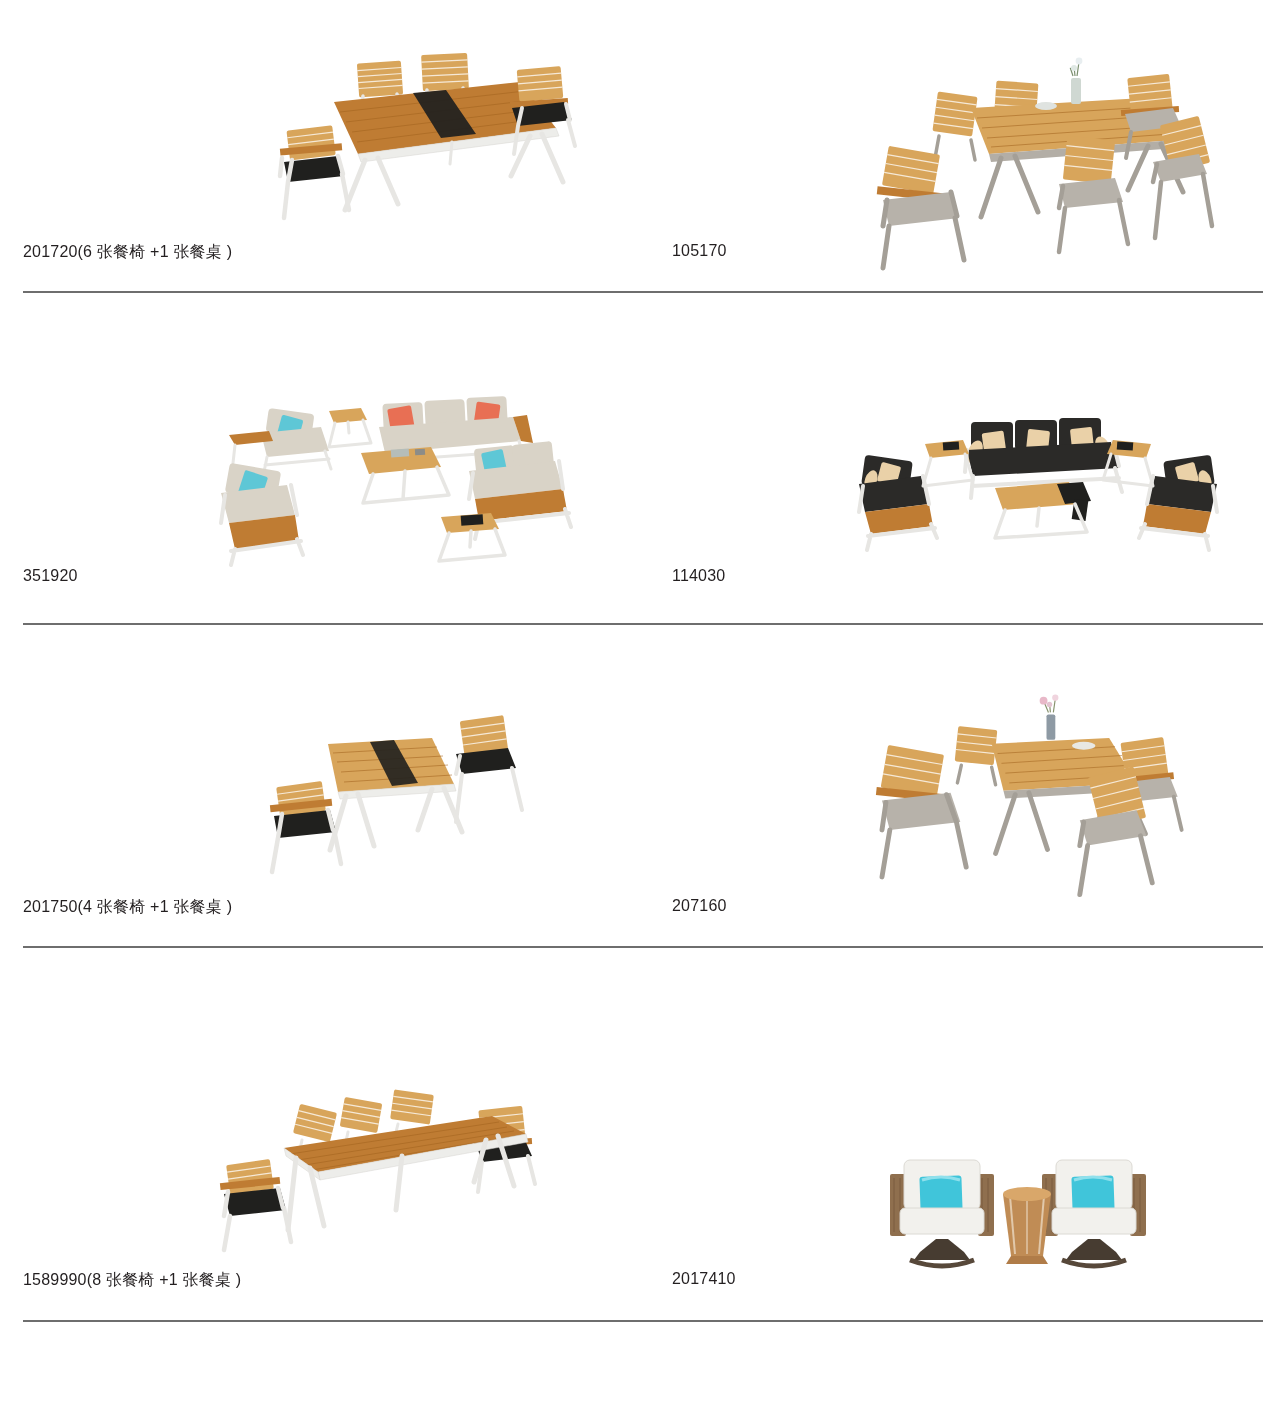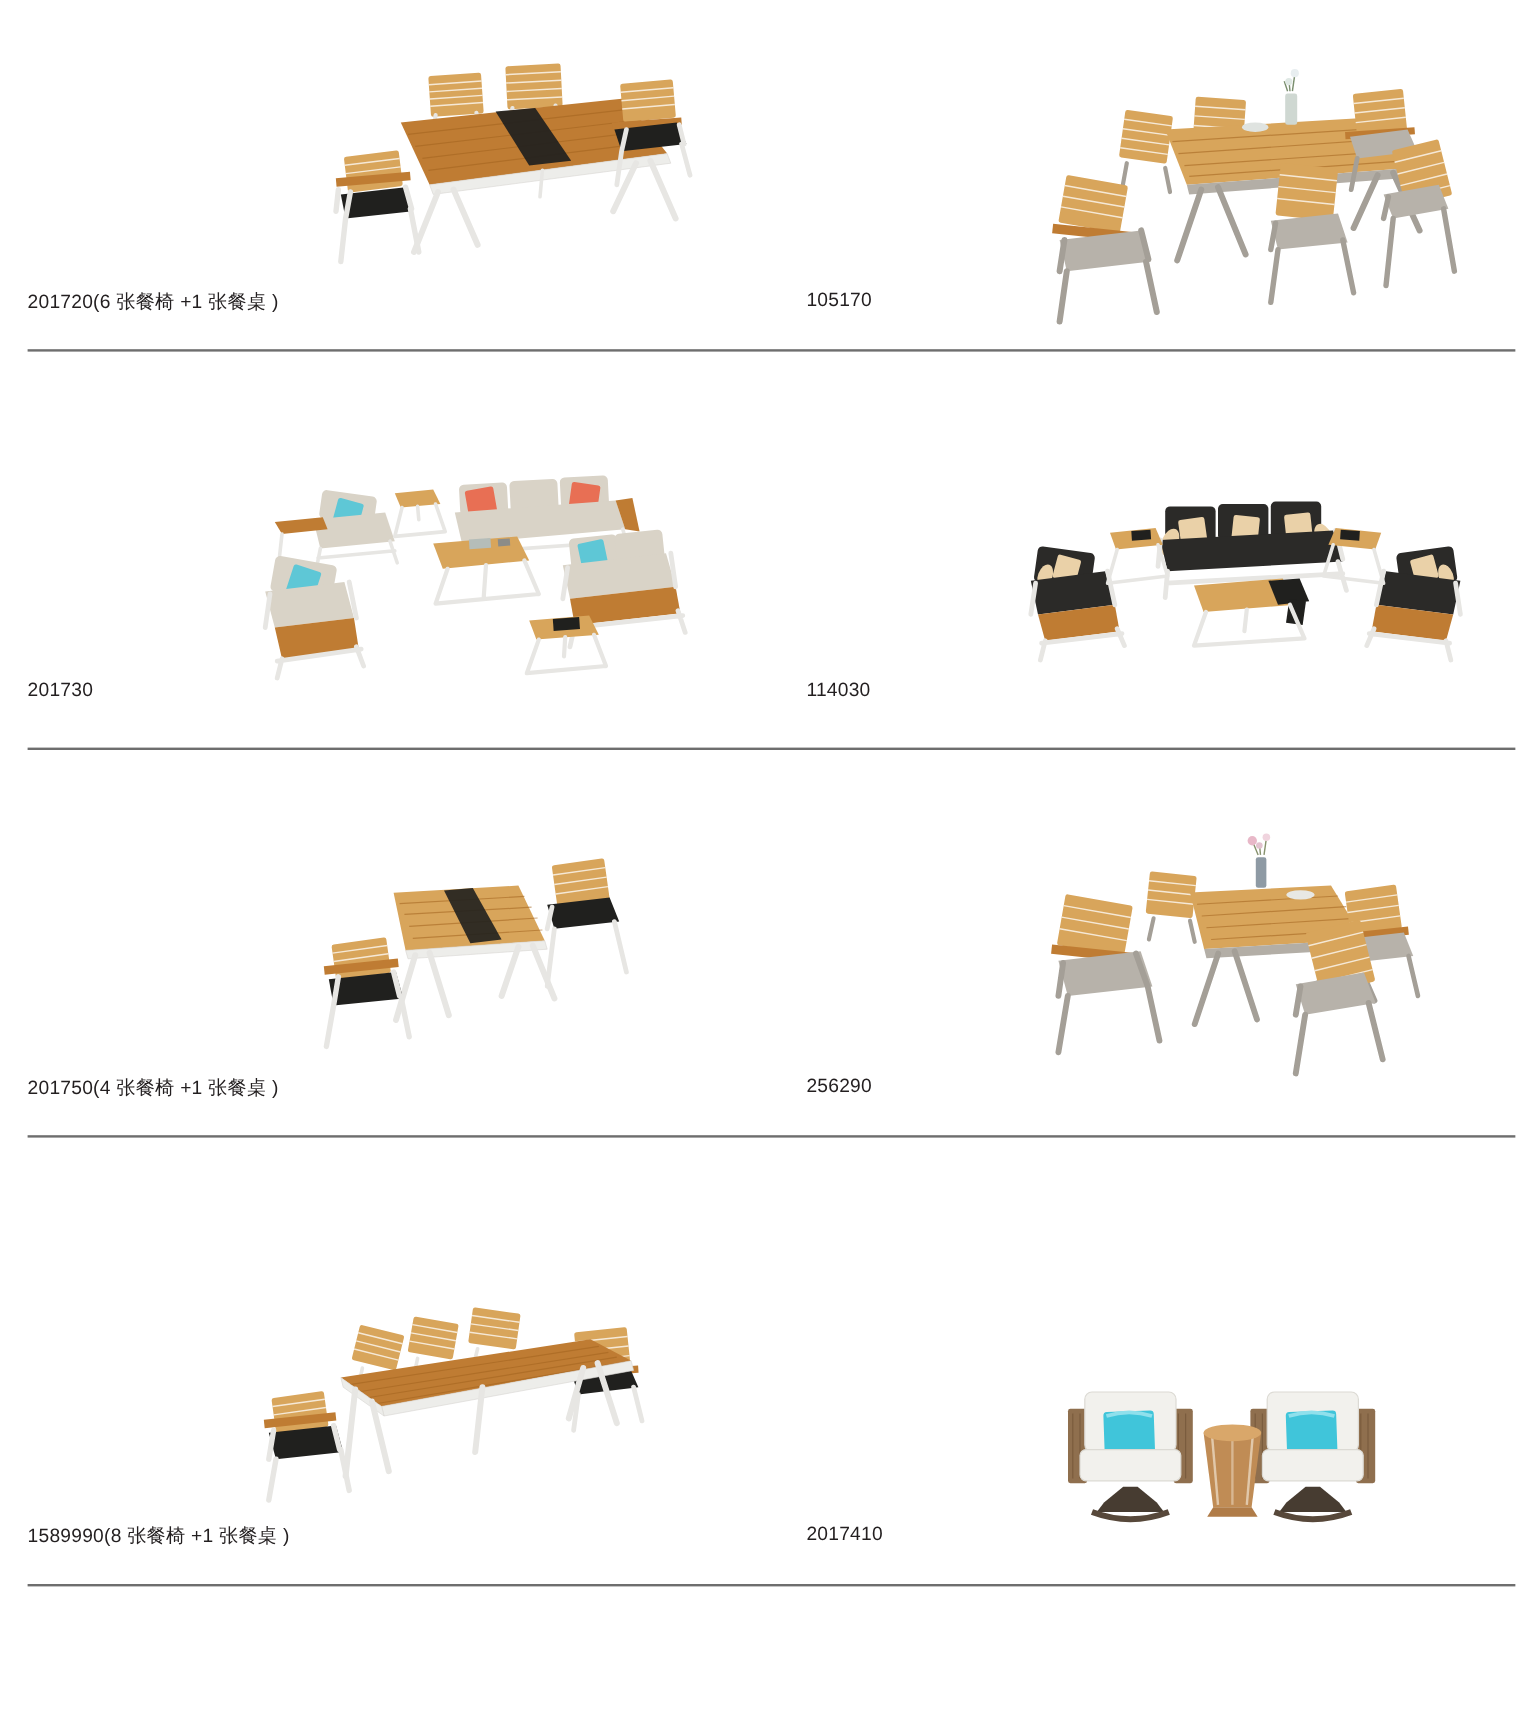--- a/index.html
+++ b/index.html
@@ -462,24 +462,24 @@
       <line x1="128" y1="54" x2="133" y2="112" stroke="#f0e2cf" stroke-width="2" opacity=".7"></line>
       <line x1="145" y1="54" x2="145" y2="112" stroke="#f0e2cf" stroke-width="2" opacity=".5"></line>
       <line x1="162" y1="54" x2="157" y2="112" stroke="#f0e2cf" stroke-width="2" opacity=".7"></line>
       <ellipse cx="145" cy="52" rx="24" ry="7" fill="#d9a76a"></ellipse>
       <polygon points="129,114 161,114 166,122 124,122" fill="#b07c48"></polygon>
     </g>
   </svg>
 
   <div class="caption c1">201720(6 张餐椅 +1 张餐桌 )</div>
   <div class="caption c2">105170</div>
-  <div class="caption c3">201730</div>
+  <div class="caption c3">351920</div>
   <div class="caption c4">114030</div>
   <div class="caption c5">201750(4 张餐椅 +1 张餐桌 )</div>
-  <div class="caption c6">256290</div>
+  <div class="caption c6">207160</div>
   <div class="caption c7">1589990(8 张餐椅 +1 张餐桌 )</div>
   <div class="caption c8">2017410</div>
 
   <div class="rule r1"></div>
   <div class="rule r2"></div>
   <div class="rule r3"></div>
   <div class="rule r4"></div>
 
 </div>
 

